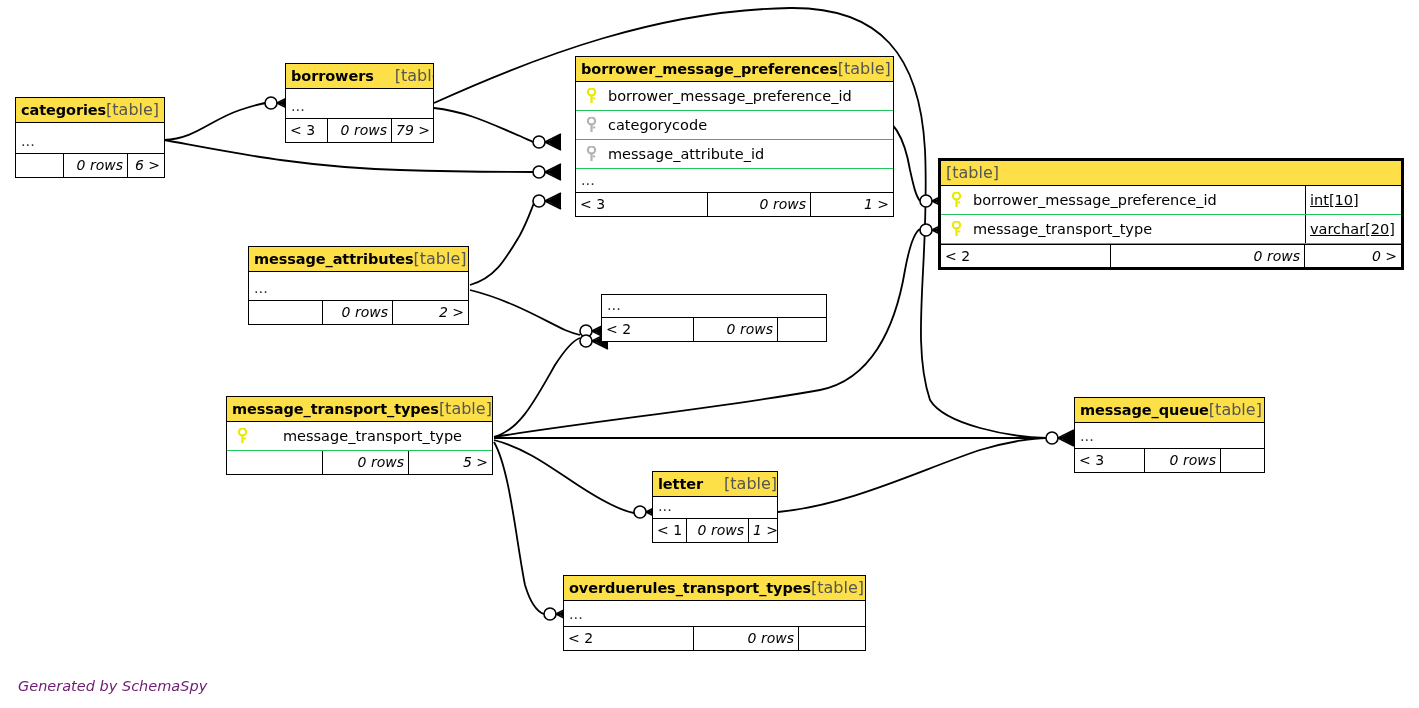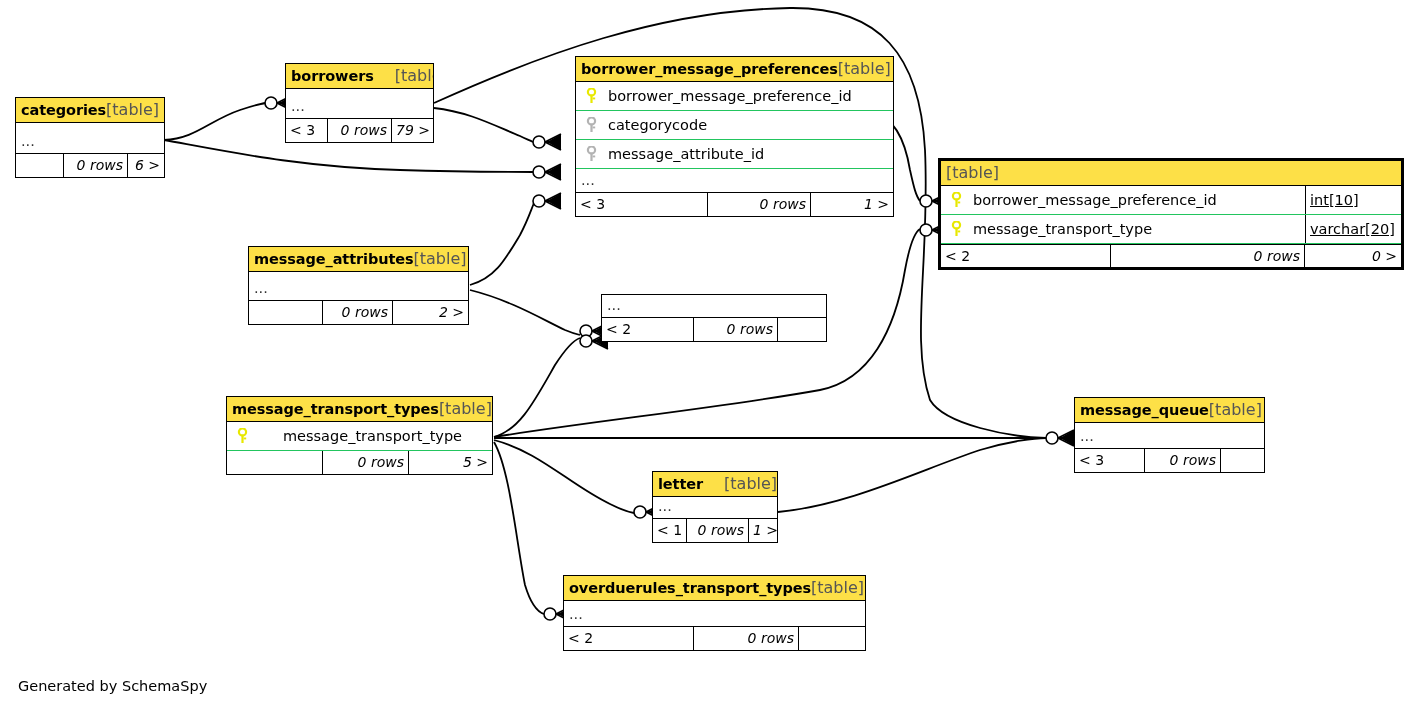--- a/index.html
+++ b/index.html
@@ -125,22 +125,23 @@
   }
   .tbl-footer .fcell:last-child { border-right: none; }
   .fcell.left  { text-align: left; }
   .fcell.right { text-align: right; font-style: italic; }
   .key-svg { display: block; }
   #footer-note {
     position: absolute;
     left: 18px;
     top: 678px;
     font-size: 14.5px;
-    color: #000000;
-    white-space: nowrap;
+    color: #701a75;
+    white-space: nowrap;
+    font-style: italic;
   }
 </style>
 </head>
 <body>
 
 <div id="canvas">
 
   <svg id="edges" viewBox="0 0 1419 708" xmlns="http://www.w3.org/2000/svg">
     <defs>
       <g id="crow-opt">

